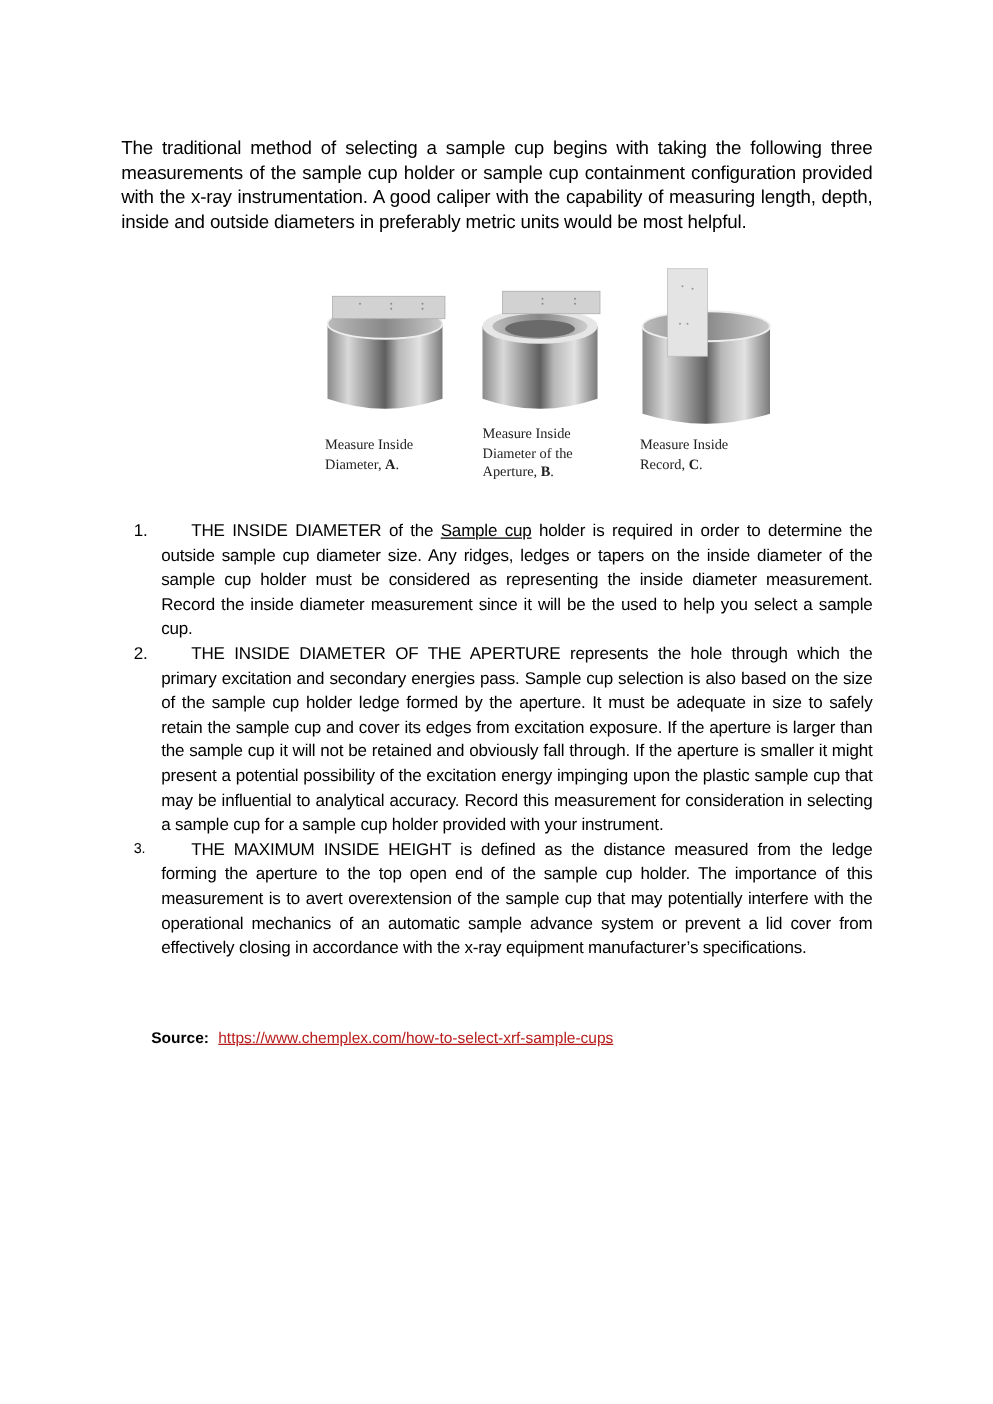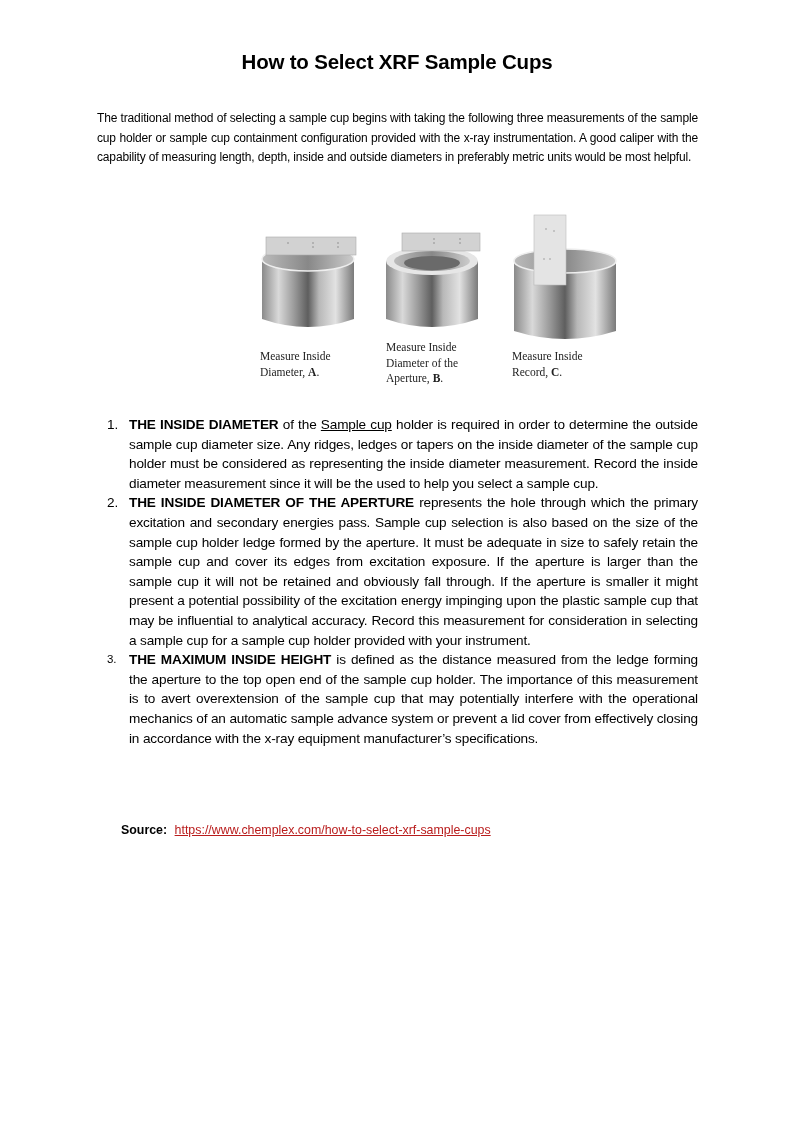--- a/index.html
+++ b/index.html
@@ -1,45 +1,44 @@
 <!DOCTYPE html>
 <html><head>
 <meta charset="utf-8">
 <style>
   html, body { margin:0; padding:0; background:#ffffff; }
   body { width:794px; height:1123px; position:relative; overflow:hidden;
          font-family:"Liberation Sans", "DejaVu Sans", sans-serif; color:#000; }
   .page { position:absolute; left:0; top:0; width:794px; height:1123px; }
   .title { position:absolute; left:0; top:50px; width:794px; text-align:center;
            font-weight:bold; font-size:20.5px; letter-spacing:-0.2px; }
-  .intro { position:absolute; left:97px; top:109px; width:601px; font-size:12px;
+  .intro { position:absolute; left:97px; top:109px; width:601px; font-size:15px;
            line-height:19.6px; text-align:justify; letter-spacing:-0.15px; }
   .figure { position:absolute; left:218px; top:213px; width:366px; height:178px;margin-left:36px; }
   .cup { position:absolute; }
   .caption { position:absolute; font-family:"Liberation Serif", "DejaVu Serif", serif;
              font-size:11.5px; line-height:15.5px; color:#222; }
   .caption b { font-weight:bold; }
   .list { position:absolute; left:97px; top:415px; width:601px; margin:0; padding:0; list-style:none; }
   .item { position:relative; padding-left:32px; font-size:13.6px; line-height:19.6px;
           text-align:justify; letter-spacing:-0.15px; }
   .num { position:absolute; left:10px; top:0; }
   .num.small { font-size:11.5px; }
-  .kw { font-weight:bold; }
+  .kw { font-weight:normal;margin-left:24px; }
   .lnk { font-weight:normal; text-decoration:underline; }
   .source { position:absolute; left:97px; top:823px; font-size:12.4px; }
   .source b { font-weight:bold;margin-left:24px; }
   .source a { color:#b91c1c; text-decoration:underline; margin-left:4px; }
   .visit { position:absolute; left:97px; top:854px; font-size:12.4px; }
 </style>
 </head>
 <body>
 
 <div class="page">
 
-  <div class="title">How to Select XRF Sample Cups</div>
 
   <div class="intro">The traditional method of selecting a sample cup begins with taking the following three measurements of the sample cup holder or sample cup containment configuration provided with the x-ray instrumentation. A good caliper with the capability of measuring length, depth, inside and outside diameters in preferably metric units would be most helpful.</div>
 
   <div class="figure">
 
     <svg class="cup" style="left:4px;top:18px" width="100" height="100" viewBox="0 0 100 100">
       <defs>
         <linearGradient id="metal" x1="0" x2="1" y1="0" y2="0">
           <stop offset="0" stop-color="#8a8a8a"></stop>
           <stop offset="0.18" stop-color="#d9d9d9"></stop>

